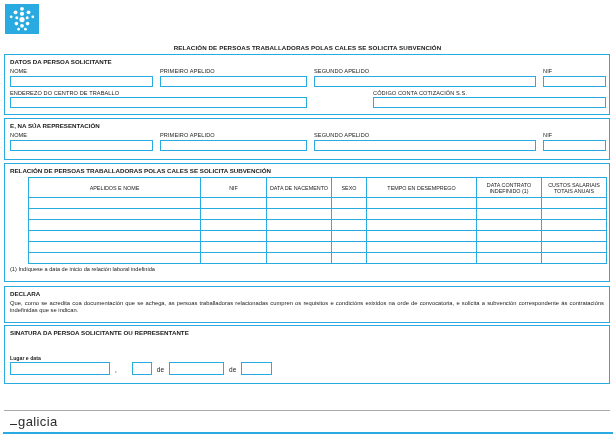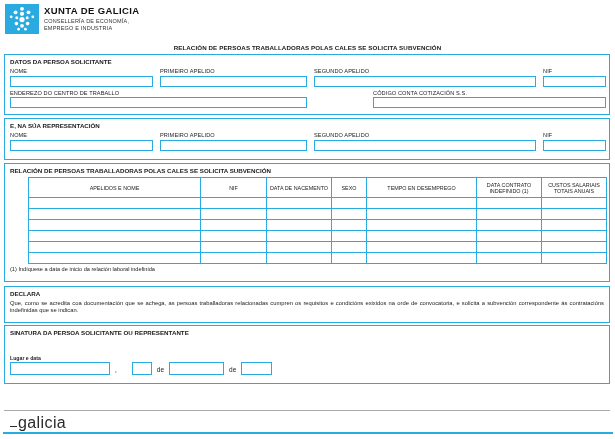--- a/index.html
+++ b/index.html
@@ -55,21 +55,21 @@
   .sig-row { display:flex; align-items:flex-end; margin-top:1px; }
   .sig-row input { height:13px; border:1px solid #29abe2; background:#fff; outline:none; font-size:6px; padding:0 2px; }
   .sig-sep { font-size:6.5px; color:#222; margin:0 5px; line-height:11px; }
   .in-place { width:100px; }
   .in-day { width:20px; margin-left:10px; }
   .in-month { width:55px; }
   .in-year { width:31px; }
 
   
   .foot-rule { position:absolute; top:410px; left:4px; right:5px; border-top:1px solid #a9a9a9; }
-  .brand { position:absolute; top:414px; left:10px; font-size:16px; color:#2b2b2b;
+  .brand { position:absolute; top:414px; left:10px; font-size:13px; color:#2b2b2b;
     letter-spacing:0.4px; font-family:"Liberation Sans", sans-serif; }
   .brand .tick { display:inline-block; width:7px; height:1px; background:#2b2b2b; margin-right:1px; margin-bottom:1px; }
   .bottom-bar { position:absolute; top:432px; left:3px; right:2px; height:2px; background:#29abe2; }
 </style>
 </head>
 <body>
 
 <div class="page">
 
   <div class="hdr">
@@ -87,27 +87,20 @@
           <circle cx="22.2" cy="13.8" r="1.5"></circle>
           <circle cx="17" cy="15.6" r="2.6"></circle>
           <circle cx="11.4" cy="19.6" r="1.8"></circle>
           <circle cx="22.6" cy="19.6" r="1.8"></circle>
           <circle cx="17" cy="21.8" r="1.9"></circle>
           <circle cx="13.6" cy="25.2" r="1.4"></circle>
           <circle cx="20.4" cy="25.2" r="1.4"></circle>
         </g>
       </svg>
     </span>
-    <div class="org">
-      <div class="org-name">XUNTA DE GALICIA</div>
-      <div class="dept">
-        <div>CONSELLERÍA DE ECONOMÍA,</div>
-        <div>EMPREGO E INDUSTRIA</div>
-      </div>
-    </div>
   </div>
 
   <div class="form-title">RELACIÓN DE PERSOAS TRABALLADORAS POLAS CALES SE SOLICITA SUBVENCIÓN</div>
 
   <div class="sections">
 
     <div class="section s1">
       <div class="sec-title">DATOS DA PERSOA SOLICITANTE</div>
       <div class="row-a">
         <div class="fld">

